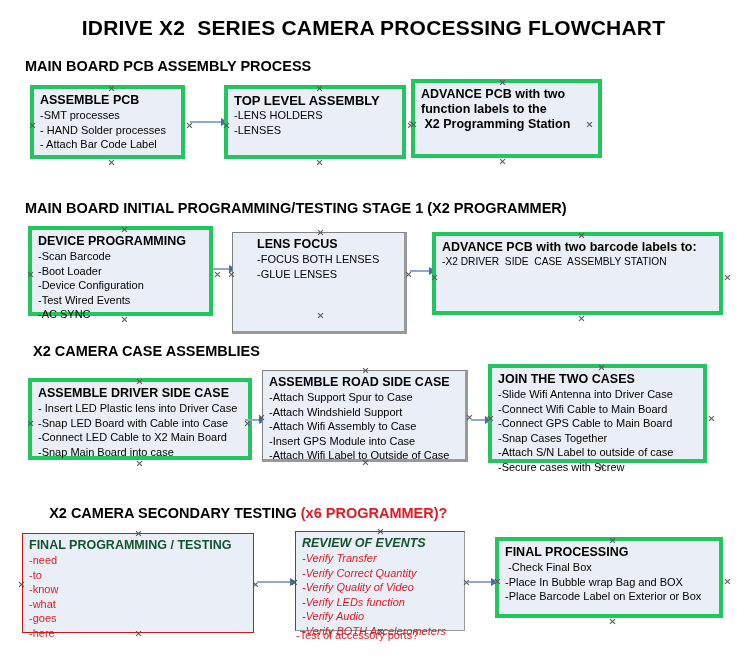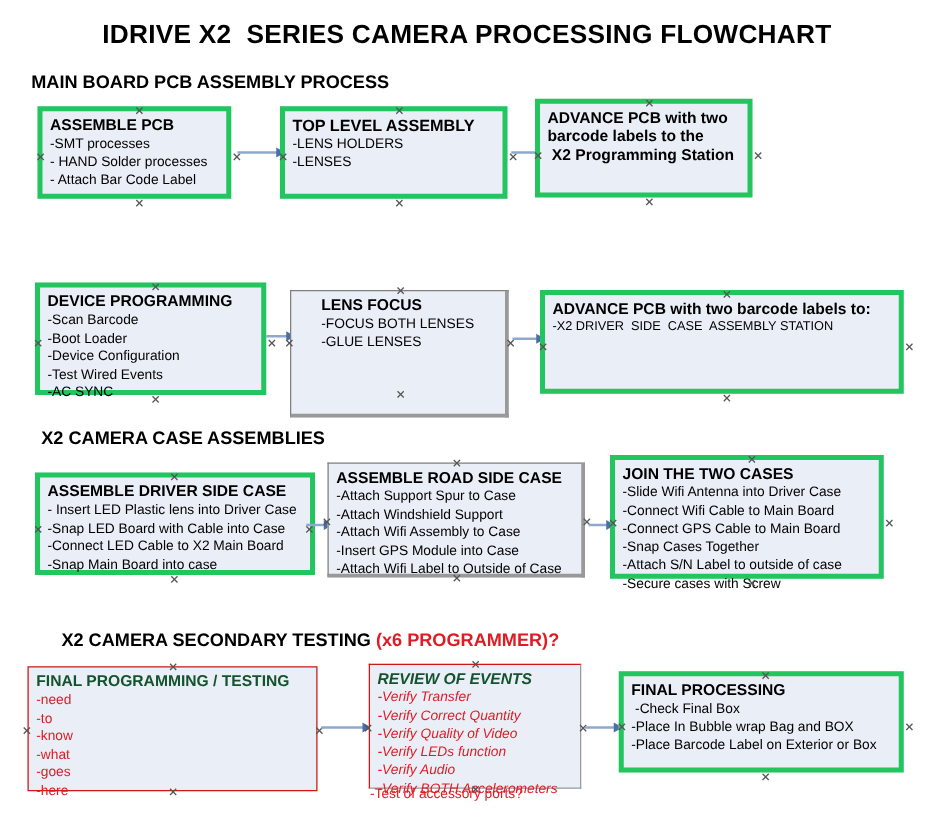--- a/index.html
+++ b/index.html
@@ -138,30 +138,31 @@
     <div class="xm" style="left:88px;top:-4px;"></div>
     <div class="xm" style="left:88px;top:70px;"></div>
     <div class="xm" style="left:-5px;top:33px;"></div>
     <div class="xm" style="left:179px;top:33px;"></div>
   </div>
 
   <div class="conn" style="left:409px;top:121px;width:28px;">
     <span class="head"></span>
   </div>
 
-  <div class="box" style="left:428px;top:79px;width:174px;height:79px;">
+  <div class="box" style="left:411px;top:79px;width:191px;height:79px;">
     <div class="b-title">ADVANCE PCB with two</div>
-    <div class="b-title">barcode labels to the</div>
+    <div class="b-title">function labels to the</div>
     <div class="b-title"> X2 Programming Station</div>
     <div class="xm" style="left:84px;top:-4px;"></div>
     <div class="xm" style="left:84px;top:75px;"></div>
     <div class="xm" style="left:-5px;top:38px;"></div>
     <div class="xm" style="left:171px;top:38px;"></div>
   </div>
 
+  <div class="section-title" style="left:25px;top:200px;">MAIN BOARD INITIAL PROGRAMMING/TESTING STAGE 1 (X2 PROGRAMMER)</div>
 
   <div class="box" style="left:28px;top:226px;width:185px;height:90px;">
     <div class="b-title">DEVICE PROGRAMMING</div>
     <div class="b-line">-Scan Barcode</div>
     <div class="b-line">-Boot Loader</div>
     <div class="b-line">-Device Configuration</div>
     <div class="b-line">-Test Wired Events</div>
     <div class="b-line">-AC SYNC</div>
     <div class="xm" style="left:89px;top:-4px;"></div>
     <div class="xm" style="left:89px;top:86px;"></div>

